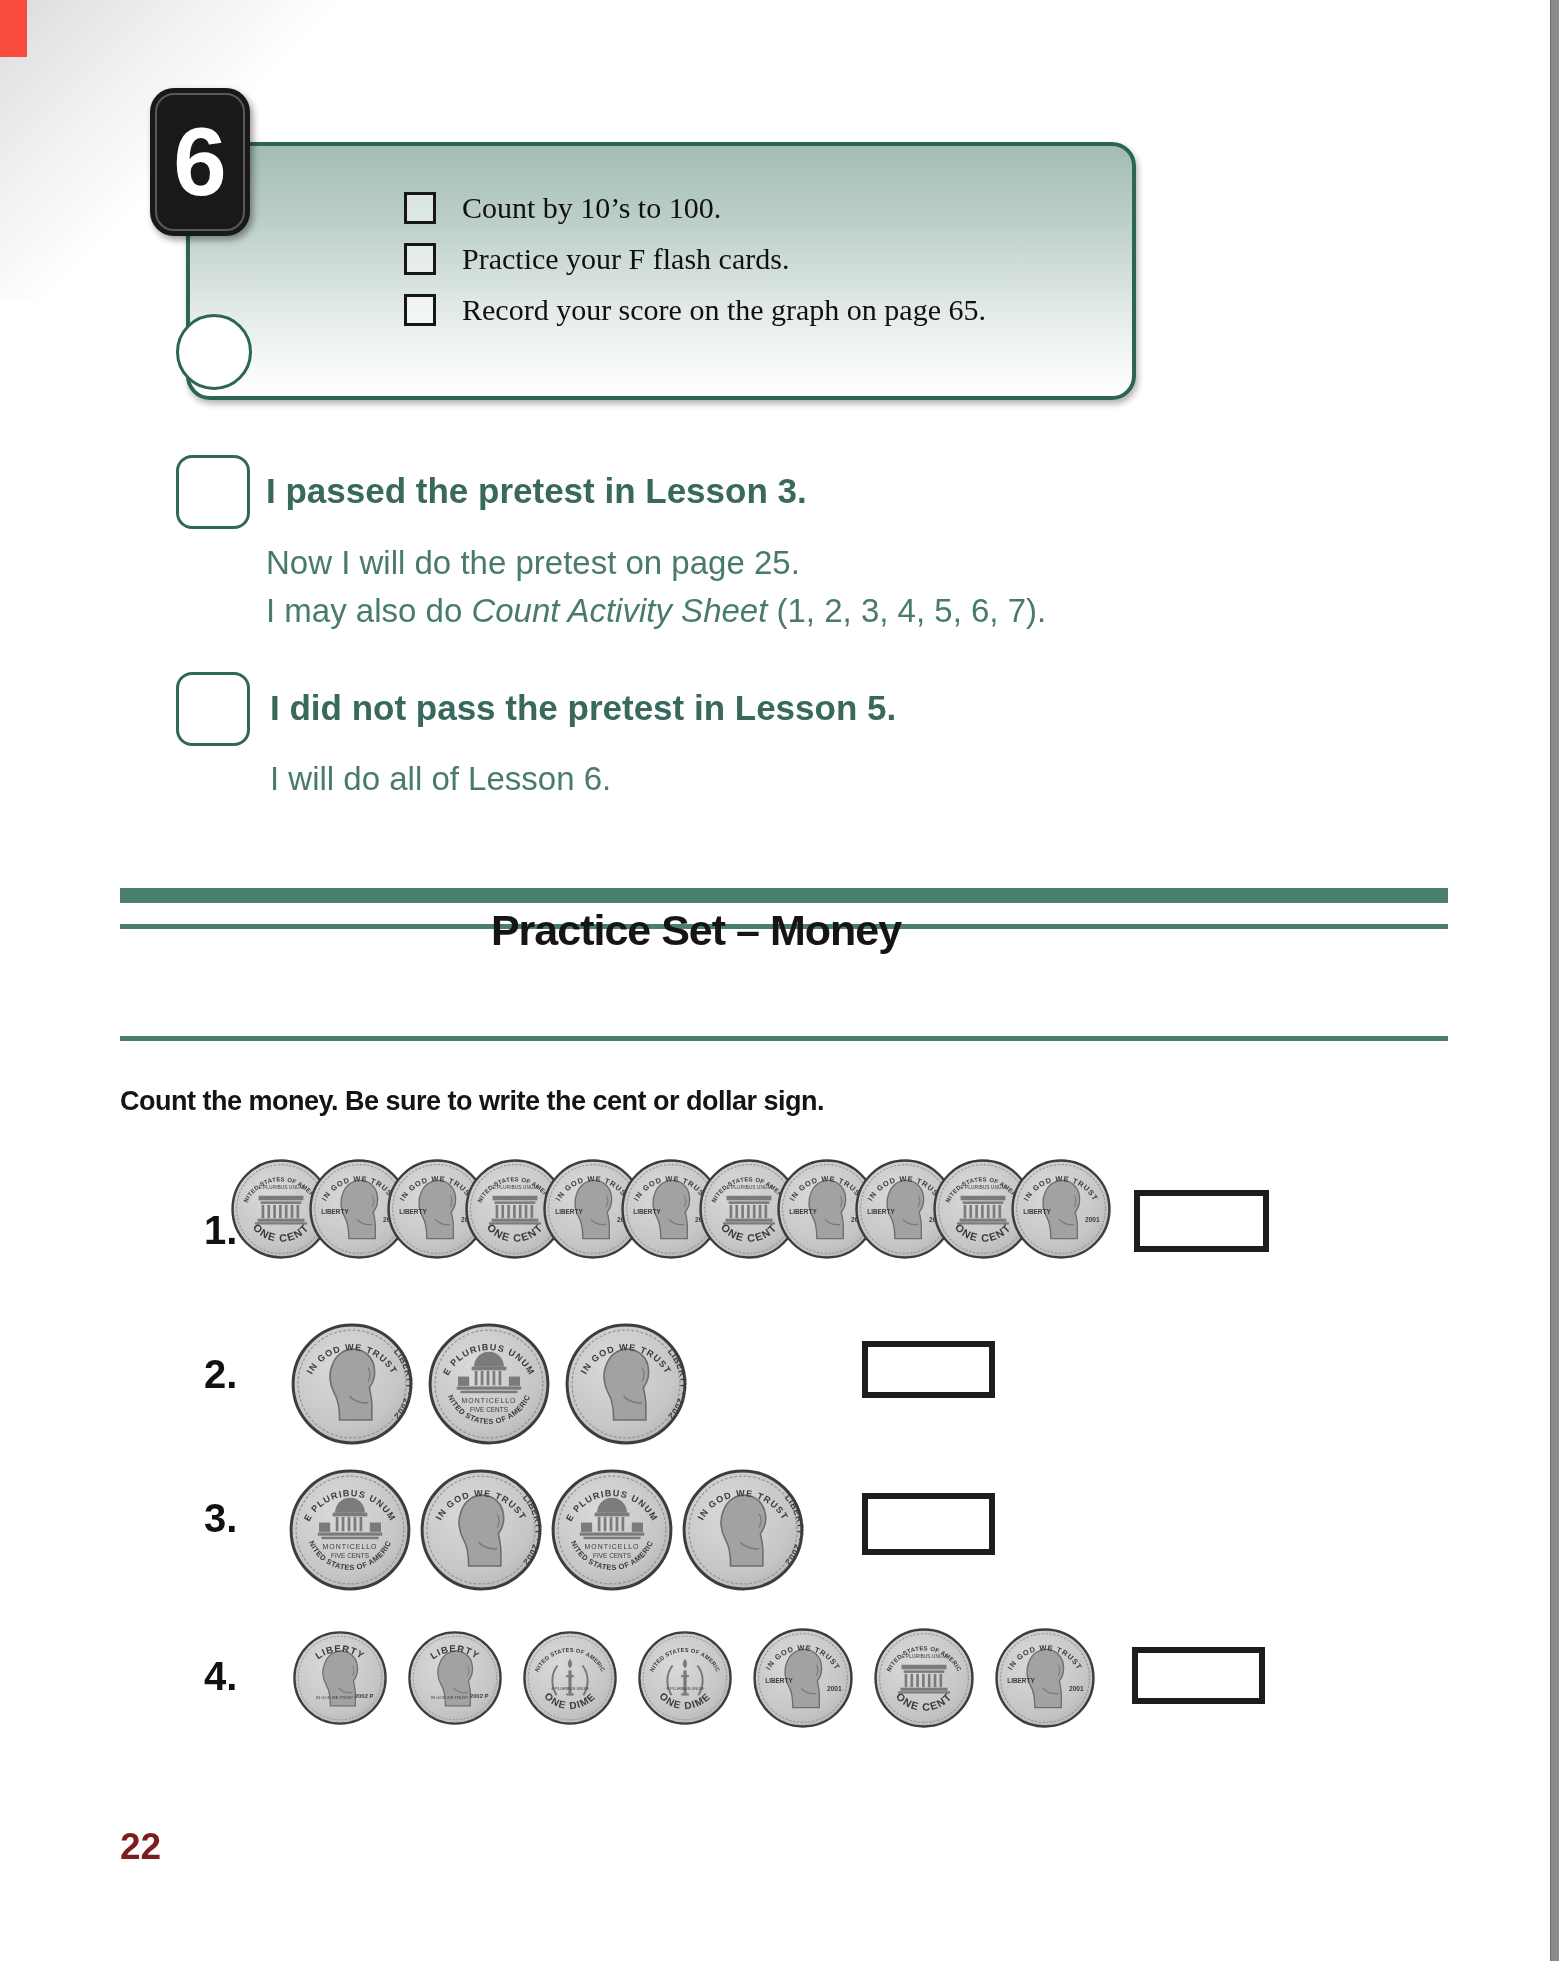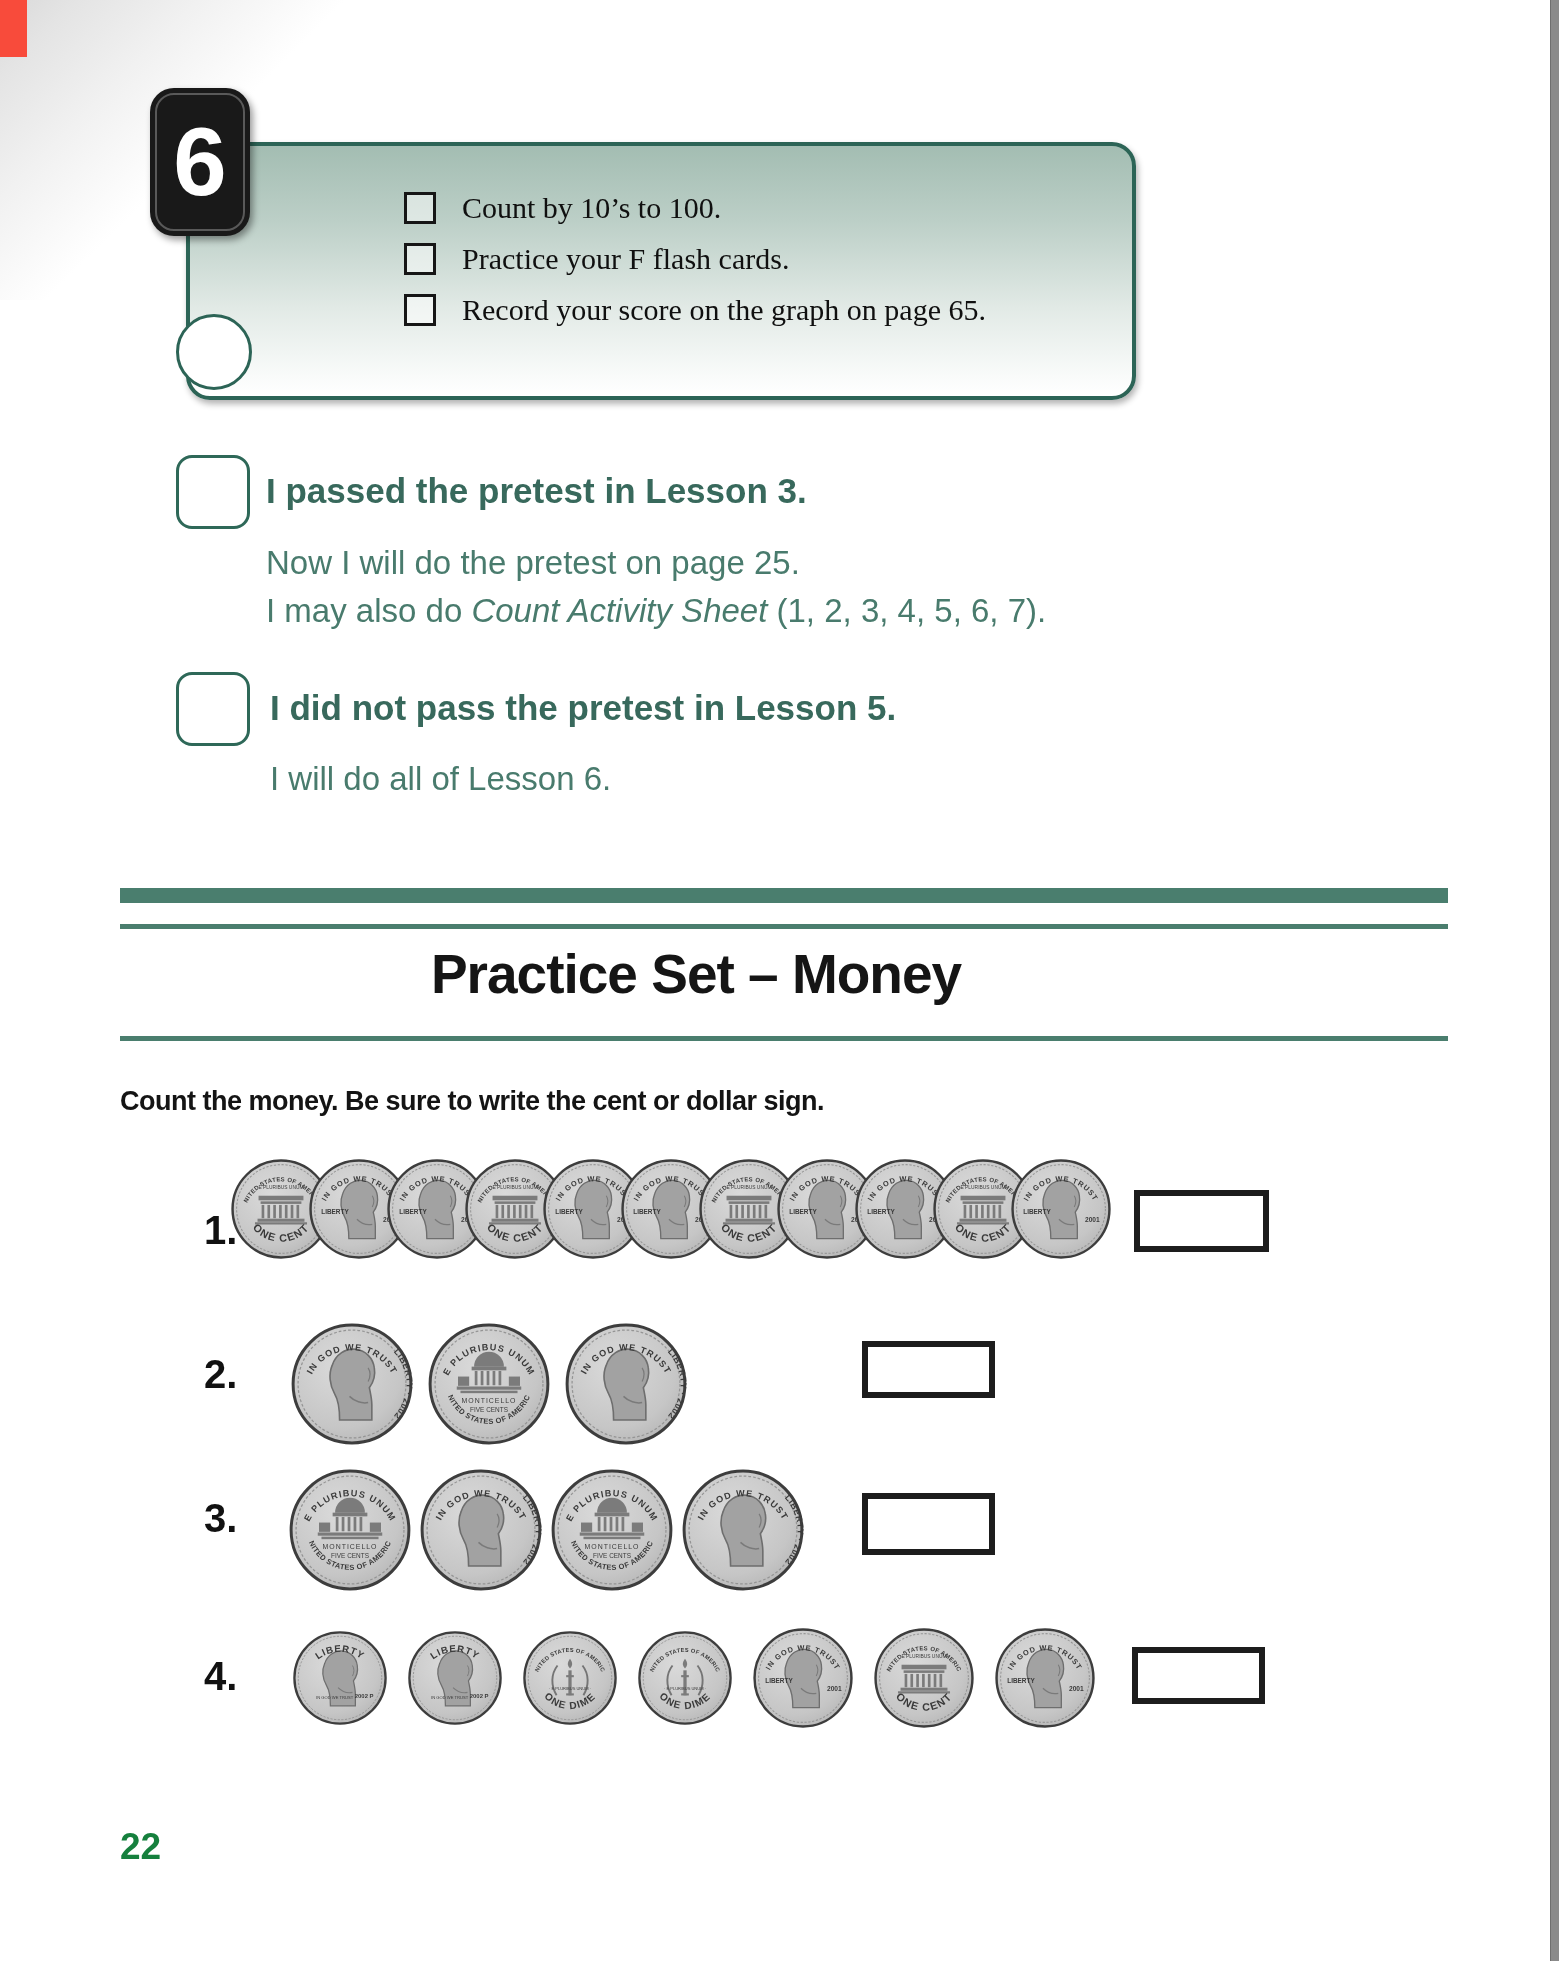--- a/index.html
+++ b/index.html
@@ -39,31 +39,31 @@
   .opt-line{font-size:33px;color:#497b6d;white-space:nowrap}
   .opt-line .it{font-style:italic}
   #opt1-bold{left:266px;top:471px} #opt1-line1{left:266px;top:544px} #opt1-line2{left:266px;top:592px}
   #opt2-bold{left:270px;top:688px} #opt2-line1{left:270px;top:760px}
 
   
   .bar{left:120px;width:1328px;background:#4a7e6e}
   #bar-thick{top:888px;height:15px}
   #bar-thin1{top:924px;height:5px}
   #bar-thin2{top:1036px;height:5px}
-  #title{left:0;top:942px;width:1392px;text-align:center;font-size:55px;font-weight:bold;color:#151515;letter-spacing:-1px}
+  #title{left:0;top:906px;width:1392px;text-align:center;font-size:43px;font-weight:bold;color:#151515;letter-spacing:-1px}
   #instruction{left:120px;top:1086px;font-size:27px;font-weight:bold;color:#141414;letter-spacing:-0.5px}
 
   
   .row-num{position:absolute;left:204px;font-size:40px;font-weight:bold;color:#111}
   .coin-strip{position:absolute;display:flex;align-items:center}
   .coin{flex:none;position:relative}
   .answer-box{position:absolute;border:6px solid #1d1d1d;background:#fff}
   svg text{font-family:"Liberation Sans",sans-serif}
 
-  #footer{left:120px;top:1826px;font-size:37px;font-weight:bold;color:#15803d}
+  #footer{left:120px;top:1826px;font-size:37px;font-weight:bold;color:#7f1d1d}
 </style>
 </head>
 <body>
 
 <svg width="0" height="0" style="position:absolute">
   <defs>
     <g id="m-bust">
       <path d="M40 79 C40 70 39 63 36 58 C32 51 31 42 34 35 C37 26 45 21 53 22 C61 23 67 29 68 37 C69 43 67 49 64 53 C65 58 66 62 66 67 L66 79 Z" fill="#a2a2a2" stroke="#6e6e6e" stroke-width="1.3"></path>
       <path d="M48 60 C52 64 58 66 63 65" stroke="#7a7a7a" fill="none" stroke-width="1.2"></path>
       <path d="M63 37 C65 40 65 44 63 48" stroke="#7a7a7a" fill="none" stroke-width="1"></path>

